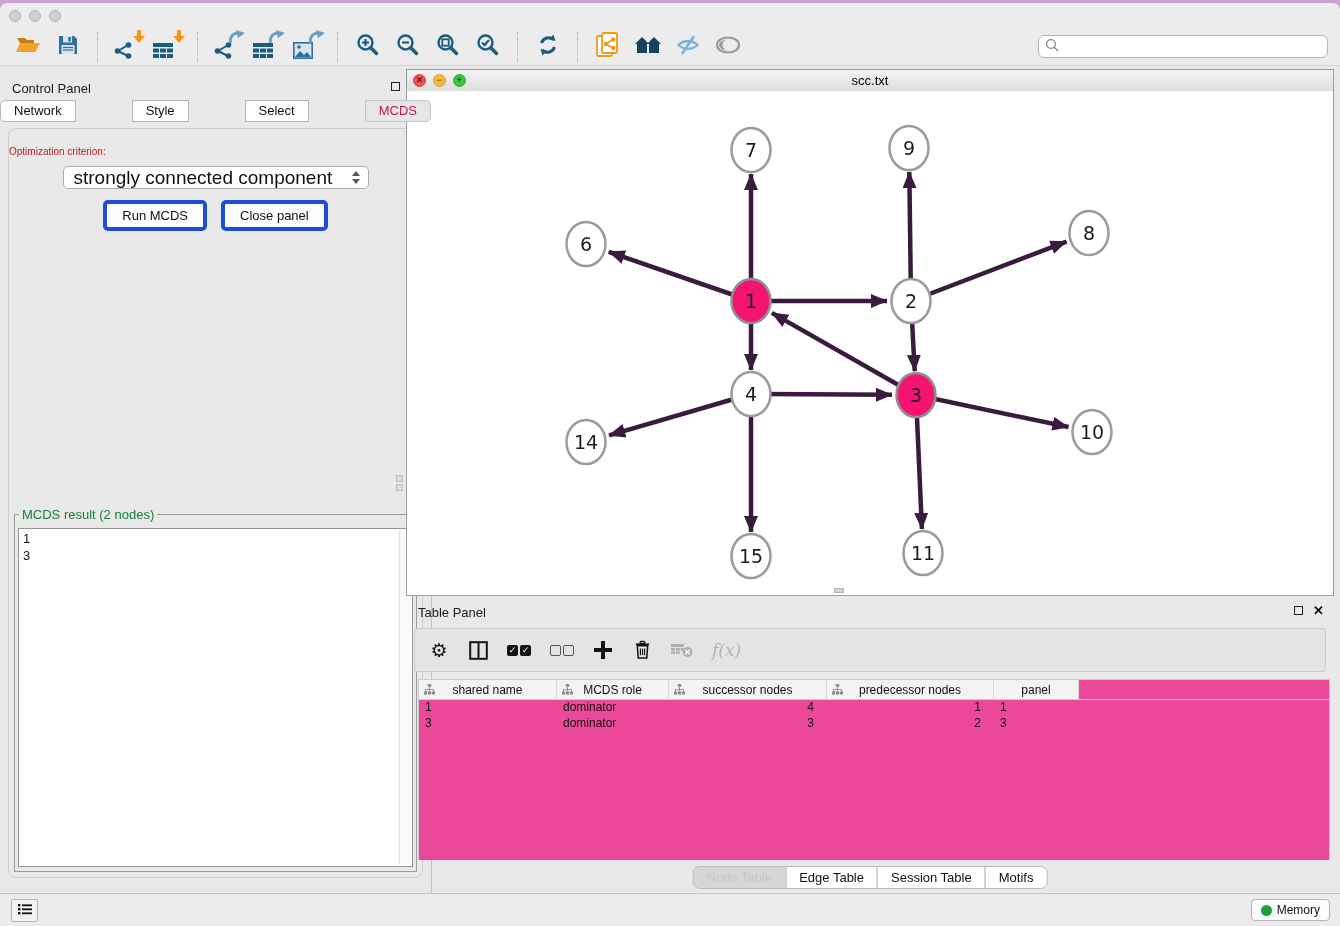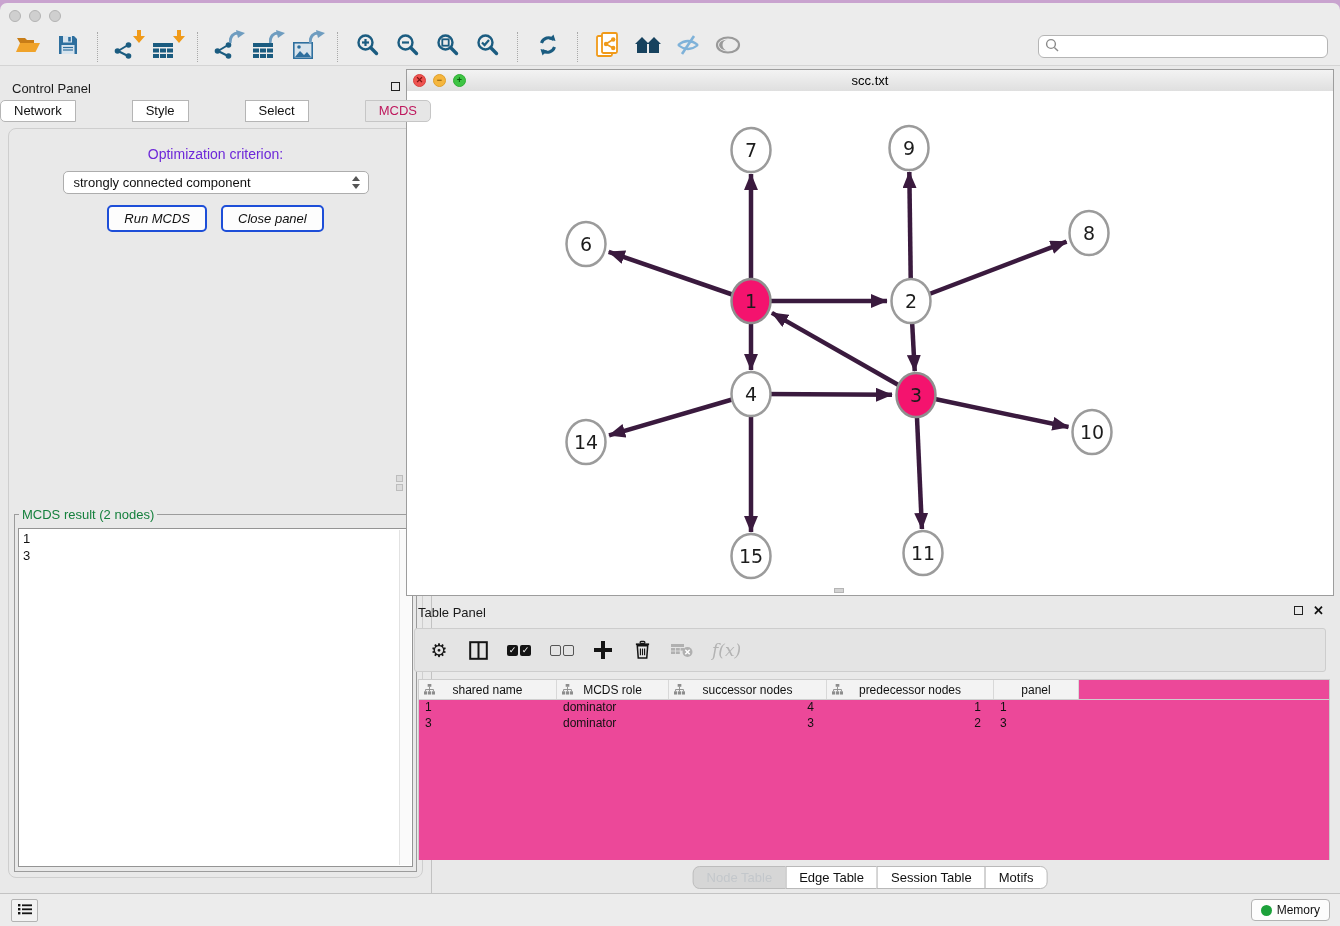--- a/index.html
+++ b/index.html
@@ -32,28 +32,28 @@
   .panel-title{position:absolute;left:12px;top:7px;font-size:13px;color:#1a1a1a;}
   .panel-icons{position:absolute;right:10px;top:7px;display:flex;gap:10px;align-items:center;}
   .ico-float{width:9px;height:9px;border:1.6px solid #222;box-sizing:border-box;}
   .ico-close{font-size:13px;font-weight:bold;color:#111;line-height:11px;}
   .cp-tabs{position:relative;display:flex;justify-content:space-between;z-index:2;gap:45px;}
   .cp-tab{background:#fff;border:1px solid #b5b5b5;padding:2px 13px 3px;font-size:13px;color:#111;margin-left:-1px;}
   .cp-tab:first-child{border-radius:5px 0 0 5px;margin-left:0;}
   .cp-tab:last-child{border-radius:0 5px 5px 0;}
   .cp-tab.selected{background:#e6e6e6;color:#be185d;border-color:#c6c6c6;}
   .cp-content{position:absolute;left:8px;right:8px;top:54px;bottom:15px;background:#e9e9e9;border:1px solid #cecece;border-radius:8px;}
-  .opt-label{margin-top:17px;text-align:center;font-size:14px;color:#6d28d9;}
-  .dropdown{margin:9px auto 0;width:306px;height:23px;background:#fff;border:1px solid #adadad;border-radius:5px;display:flex;align-items:center;padding:0 8px 0 10px;box-sizing:border-box;font-size:13px;color:#111;}
+  .opt-label{margin-top:17px;font-size:10px;color:#b91c1c;}
+  .dropdown{margin:9px auto 0;width:306px;height:23px;background:#fff;border:1px solid #adadad;border-radius:5px;display:flex;align-items:center;padding:0 8px 0 10px;box-sizing:border-box;font-size:19px;color:#111;}
   .dropdown .dd-label{flex:1;}
   .spinner{display:flex;flex-direction:column;align-items:center;gap:3px;}
   .tri-up{width:0;height:0;border-left:4px solid transparent;border-right:4px solid transparent;border-bottom:5px solid #555;}
   .tri-down{width:0;height:0;border-left:4px solid transparent;border-right:4px solid transparent;border-top:5px solid #555;}
   .btn-row{display:flex;justify-content:center;gap:14px;margin-top:11px;}
-  .btn{height:23px;padding:0 15px;background:#fdfdfd;border:2px solid #1d4ed8;border-radius:5px;font-size:13px;color:#111;display:flex;align-items:center;font-style:italic;}
+  .btn{height:23px;padding:0 15px;background:#fdfdfd;border:4px solid #1d4ed8;border-radius:5px;font-size:13px;color:#111;display:flex;align-items:center;}
   .mcds-fieldset{position:absolute;left:5px;right:5px;top:378px;bottom:5px;border:1px solid #9c9c9c;margin:0;padding:2px;}
   .mcds-fieldset legend{font-size:13px;color:#15803d;padding:0 3px;margin-left:2px;}
   .result-box{position:absolute;left:3px;right:3px;top:6px;bottom:4px;background:#fff;border:1px solid #949494;}
   .result-text{position:absolute;inset:0;padding:1px 4px;font-size:13px;line-height:17px;color:#111;overflow:hidden;}
   .result-scroll{position:absolute;right:1px;top:1px;bottom:1px;width:11px;background:#fafafa;border-left:1px solid #e2e2e2;}
 
   
   .splitter-grip{position:absolute;left:395px;top:409px;width:9px;height:22px;display:flex;flex-direction:column;gap:2px;align-items:center;}
   .splitter-grip i{display:block;width:7px;height:7px;background:#dcdcdc;border:1px solid #bdbdbd;box-sizing:border-box;}
 

